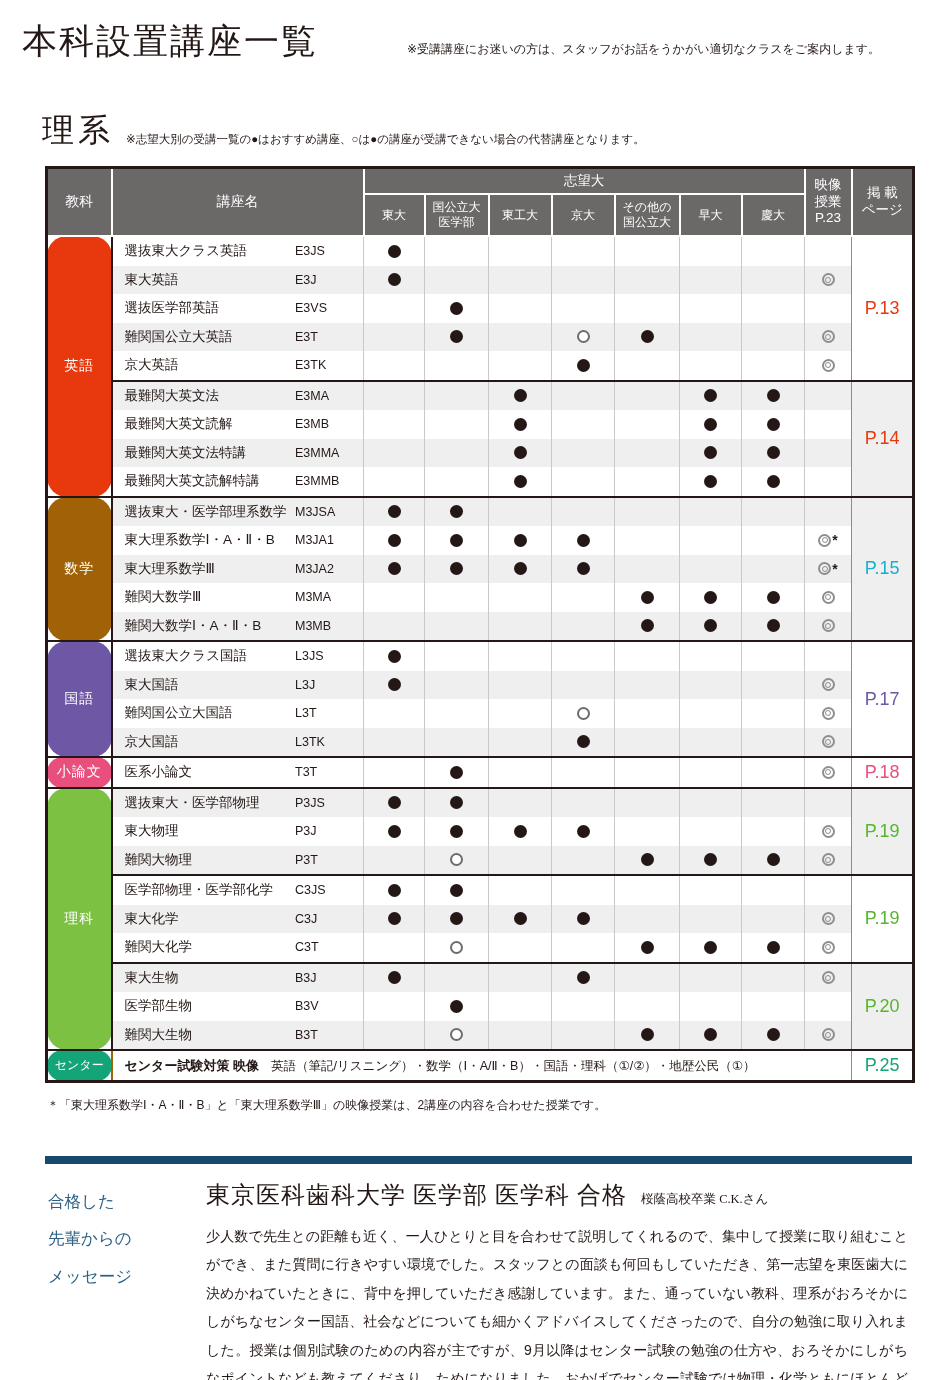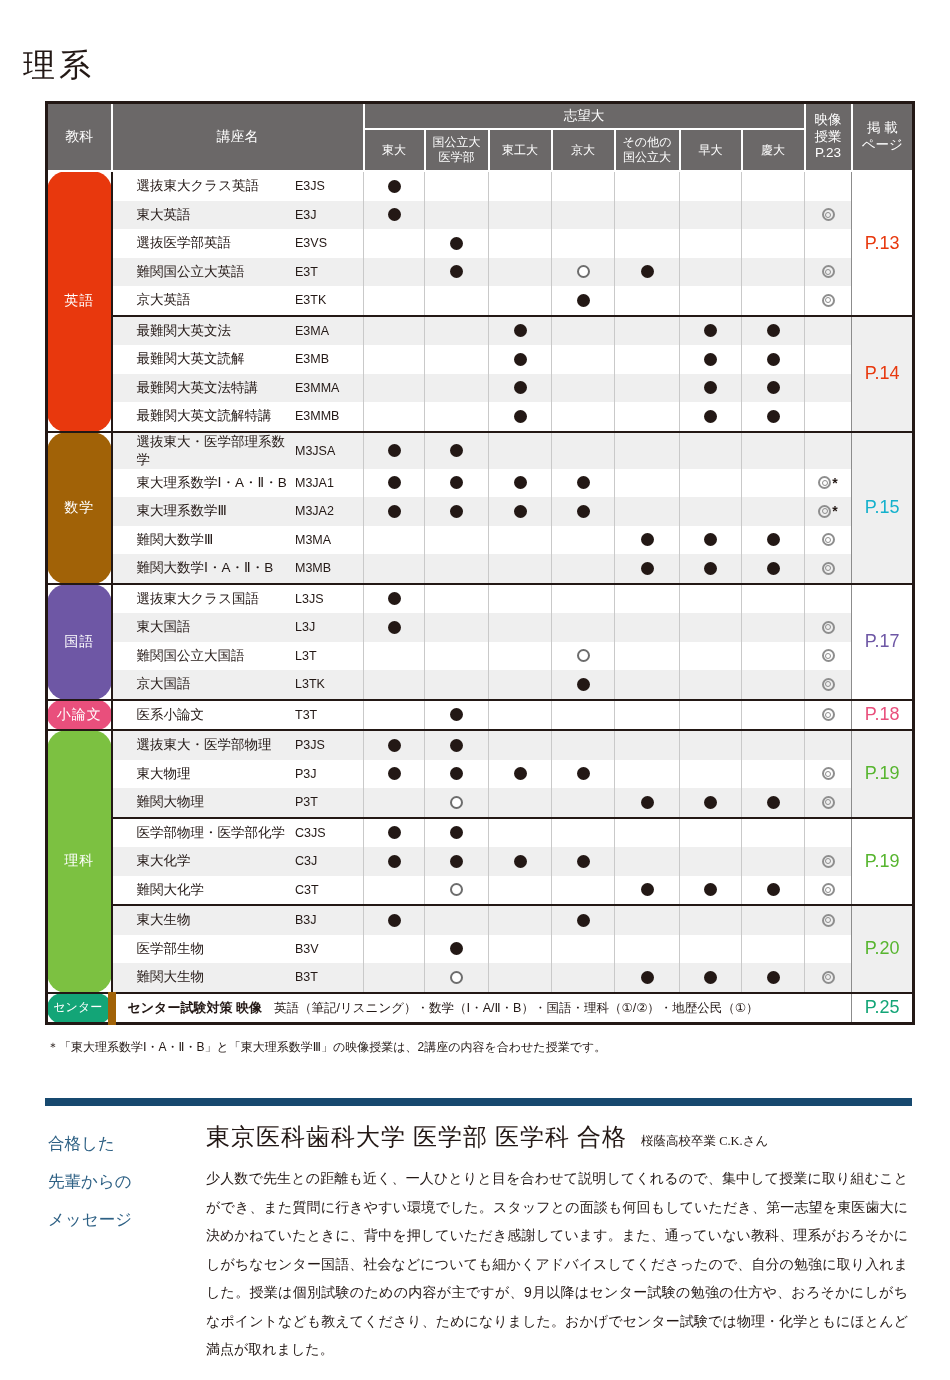--- a/index.html
+++ b/index.html
@@ -4,54 +4,54 @@
 <style>
   html,body{margin:0;padding:0;background:#fff;}
   .page{position:relative;width:950px;height:1380px;background:#fff;overflow:hidden;
         font-family:"Liberation Sans","DejaVu Sans",sans-serif;color:#231815;}
   
   .topbar{display:flex;align-items:flex-end;padding:18px 70px 0 22px;}
   .topbar h1{margin:0;font-family:"Liberation Serif","DejaVu Serif",serif;font-weight:normal;
              font-size:35px;letter-spacing:2px;color:#231815;}
   .top-note{margin-left:auto;font-size:12px;padding-bottom:7px;color:#231815;}
   
-  .section-row{display:flex;align-items:flex-end;margin:44px 0 0 23px;}
+  .section-row{display:flex;align-items:flex-end;margin:44px 0 0 42px;}
   .section-row h2{margin:0;font-family:"Liberation Serif","DejaVu Serif",serif;font-weight:normal;
                   font-size:32px;letter-spacing:4px;color:#231815;}
   .section-note{font-size:11.5px;margin-left:12px;padding-bottom:6px;color:#231815;}
   
   table.lt{border-collapse:collapse;table-layout:fixed;width:867px;margin:13px 0 0 45px;
            border:3px solid #231815;}
   .lt th{background:#6b6868;color:#fff;font-weight:normal;border:2px solid #fff;
          font-size:13.5px;padding:0;line-height:1.25;}
   .lt thead tr:first-child th{height:24px;}
   .lt th.uni{height:40px;font-size:12px;}
   .lt th.side{font-size:14px;}
   .pre{white-space:pre-line;}
   .lt td{padding:0;height:28.5px;border-left:1px solid #c9c9c9;background:#fff;}
   .lt tr.alt td{background:#efefef;}
   .lt tr.gstart td{border-top:2.5px solid #231815;}
   td.subject{color:#fff;text-align:center;font-size:14px;letter-spacing:1px;border-left:none;
              vertical-align:middle;border-radius:20px;}
   td.subject.small{font-size:12px;letter-spacing:0;}
-  td.course{border-left:2px solid #231815;vertical-align:middle;padding-left:12px;}
+  td.course{border-left:2px solid #231815;vertical-align:middle;}
   .cwrap{display:flex;align-items:center;padding-left:12px;}
   .cname{flex:1;font-size:13.5px;text-align:left;color:#231815;}
   .ccode{width:68px;font-size:12.5px;text-align:left;color:#231815;}
   td.mark{vertical-align:middle;}
   .dot{margin:auto;border-radius:50%;}
   .dot.filled{width:13px;height:13px;background:#231815;}
   .dot.open{width:9px;height:9px;border:2.5px solid #6d6d6d;background:#fff;}
   .vwrap{display:flex;align-items:center;justify-content:center;}
   .dcirc{width:9px;height:9px;border:2px solid #8e8e8e;border-radius:50%;position:relative;}
   .dcirc::after{content:"";position:absolute;inset:1.5px;border:1.5px solid #8e8e8e;border-radius:50%;}
   .star{font-size:14px;font-weight:bold;color:#231815;margin-left:1px;line-height:1;}
   td.pref{border-left:1px solid #8c8c8c;text-align:center;vertical-align:middle;
           font-size:18px;background:#fff;}
-  td.center-course{text-align:left;vertical-align:middle;border-left:8px solid #a16207;padding-left:12px;}
+  td.center-course{text-align:left;vertical-align:middle;border-left:2px solid #a16207;padding-left:12px;}
   .cb{font-weight:bold;font-size:13px;margin-right:12px;}
   .cd{font-size:12.5px;}
   
   .footnote{margin:14px 0 0 47px;font-size:12px;color:#231815;}
   
   .navy-bar{width:867px;height:8px;margin:42px 0 0 45px;background:#17496f;}
   .message{display:flex;margin:13px 0 0 48px;width:860px;}
   .msg-label{width:158px;font-family:"Liberation Serif","DejaVu Serif",serif;font-size:16.5px;
              color:#2d6084;line-height:2.3;padding-top:6px;}
   .msg-body{flex:1;}
@@ -59,23 +59,28 @@
                font-size:24px;color:#231815;letter-spacing:1px;}
   .msg-body h3 .sub{font-family:Liberation Serif, serif;font-size:12.5px;
                     letter-spacing:0;margin-left:14px;}
   .msg-body p{margin:11px 0 0;font-size:14px;line-height:2.04;text-align:justify;color:#231815;}
 </style>
 </head>
 <body>
 
 <div class="page">
 
+  <div class="topbar">
+    <h1>本科設置講座一覧</h1>
+    <div class="top-note">※受講講座にお迷いの方は、スタッフがお話をうかがい適切なクラスをご案内します。</div>
+  </div>
 
   <div class="section-row">
     <h2>理系</h2>
+    <div class="section-note">※志望大別の受講一覧の●はおすすめ講座、○は●の講座が受講できない場合の代替講座となります。</div>
   </div>
 
   <table class="lt">
     <colgroup>
       <col style="width:65px">
         <col style="width:252px">
       <col style="width:61px">
         <col style="width:64px">
         <col style="width:63px">
         <col style="width:63px">

